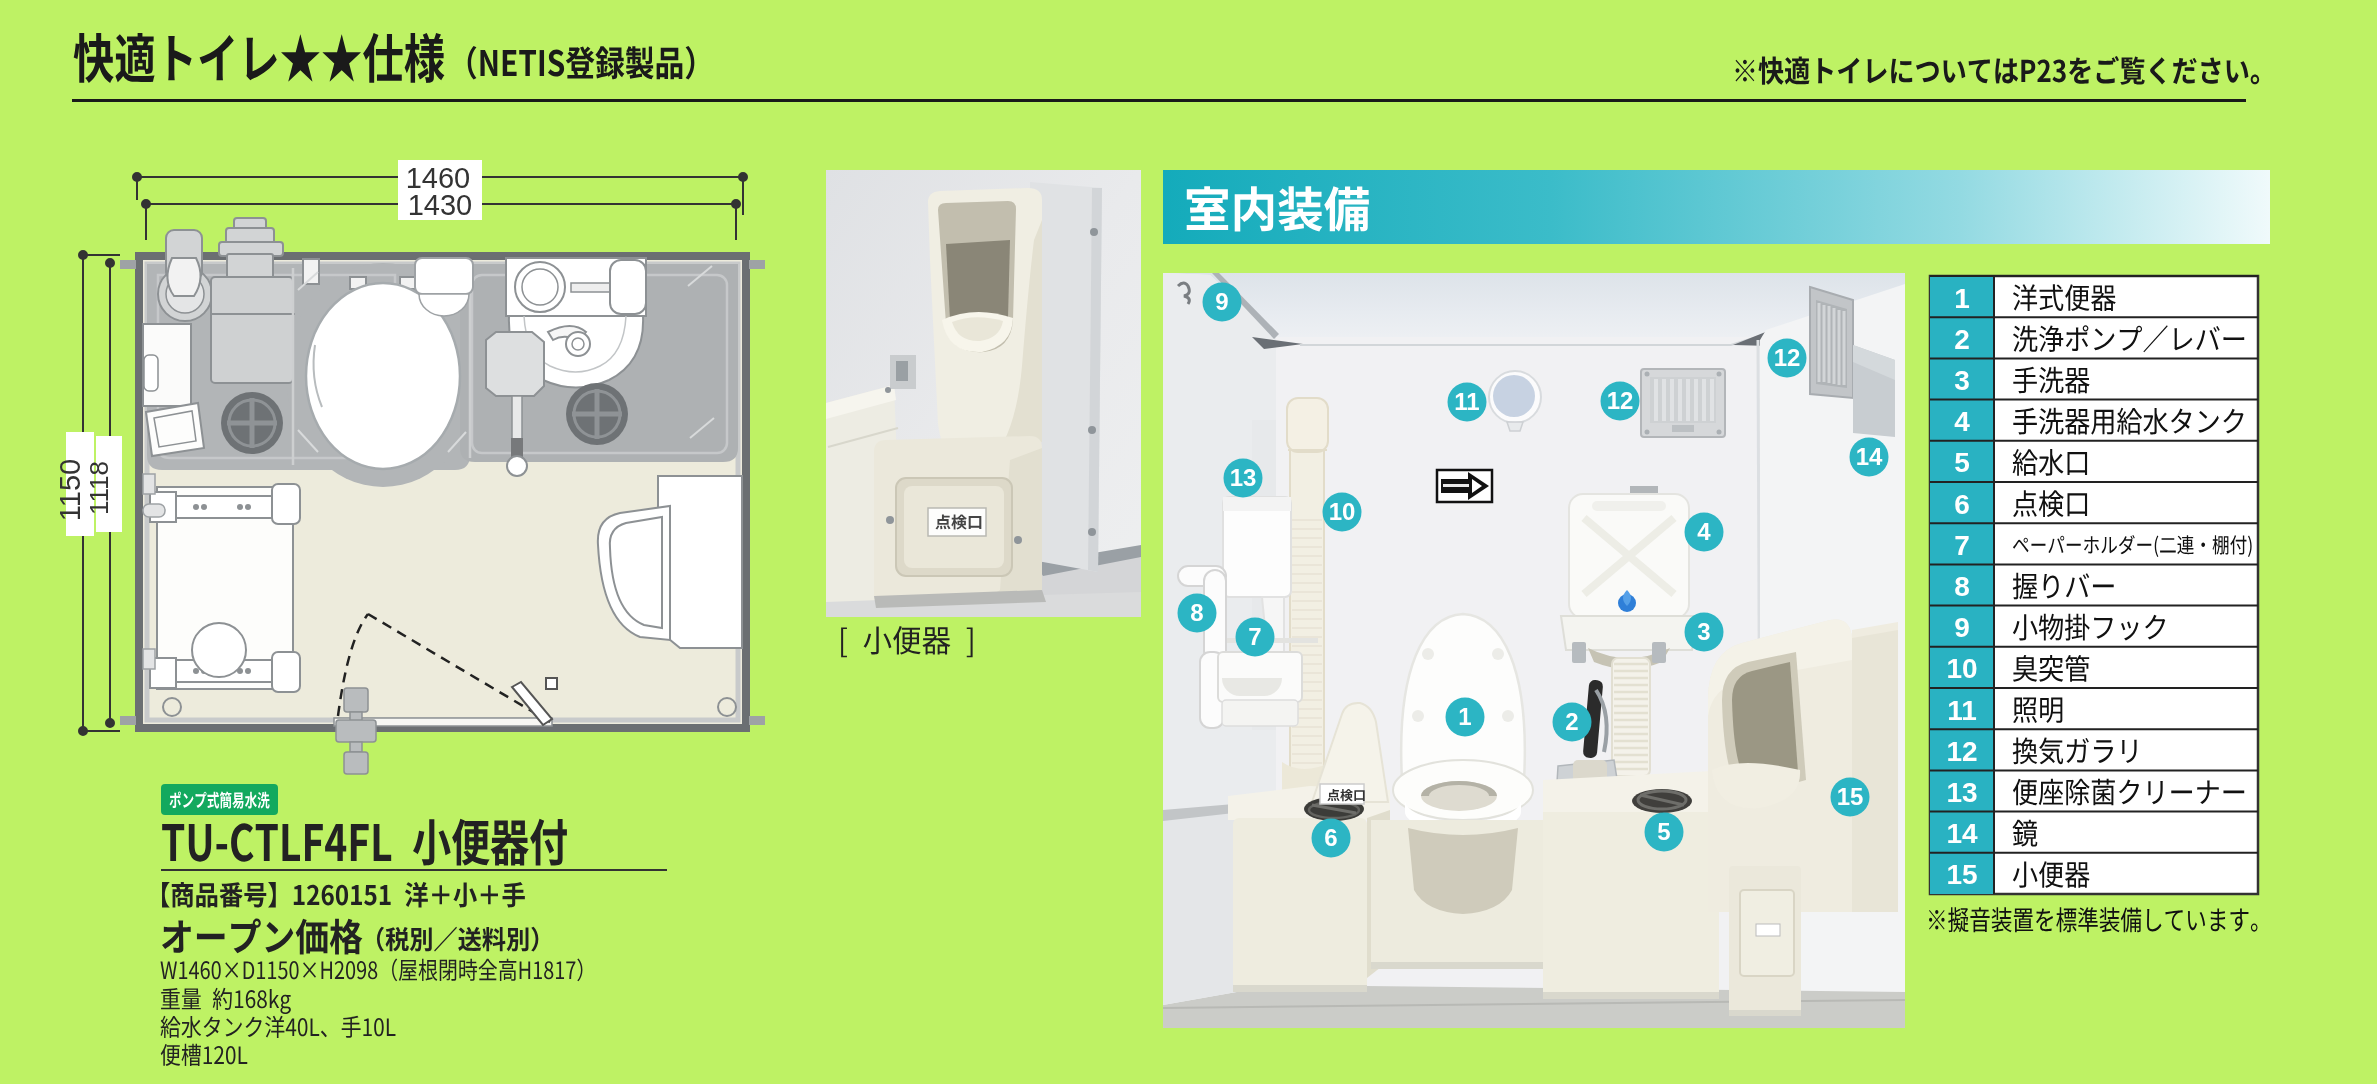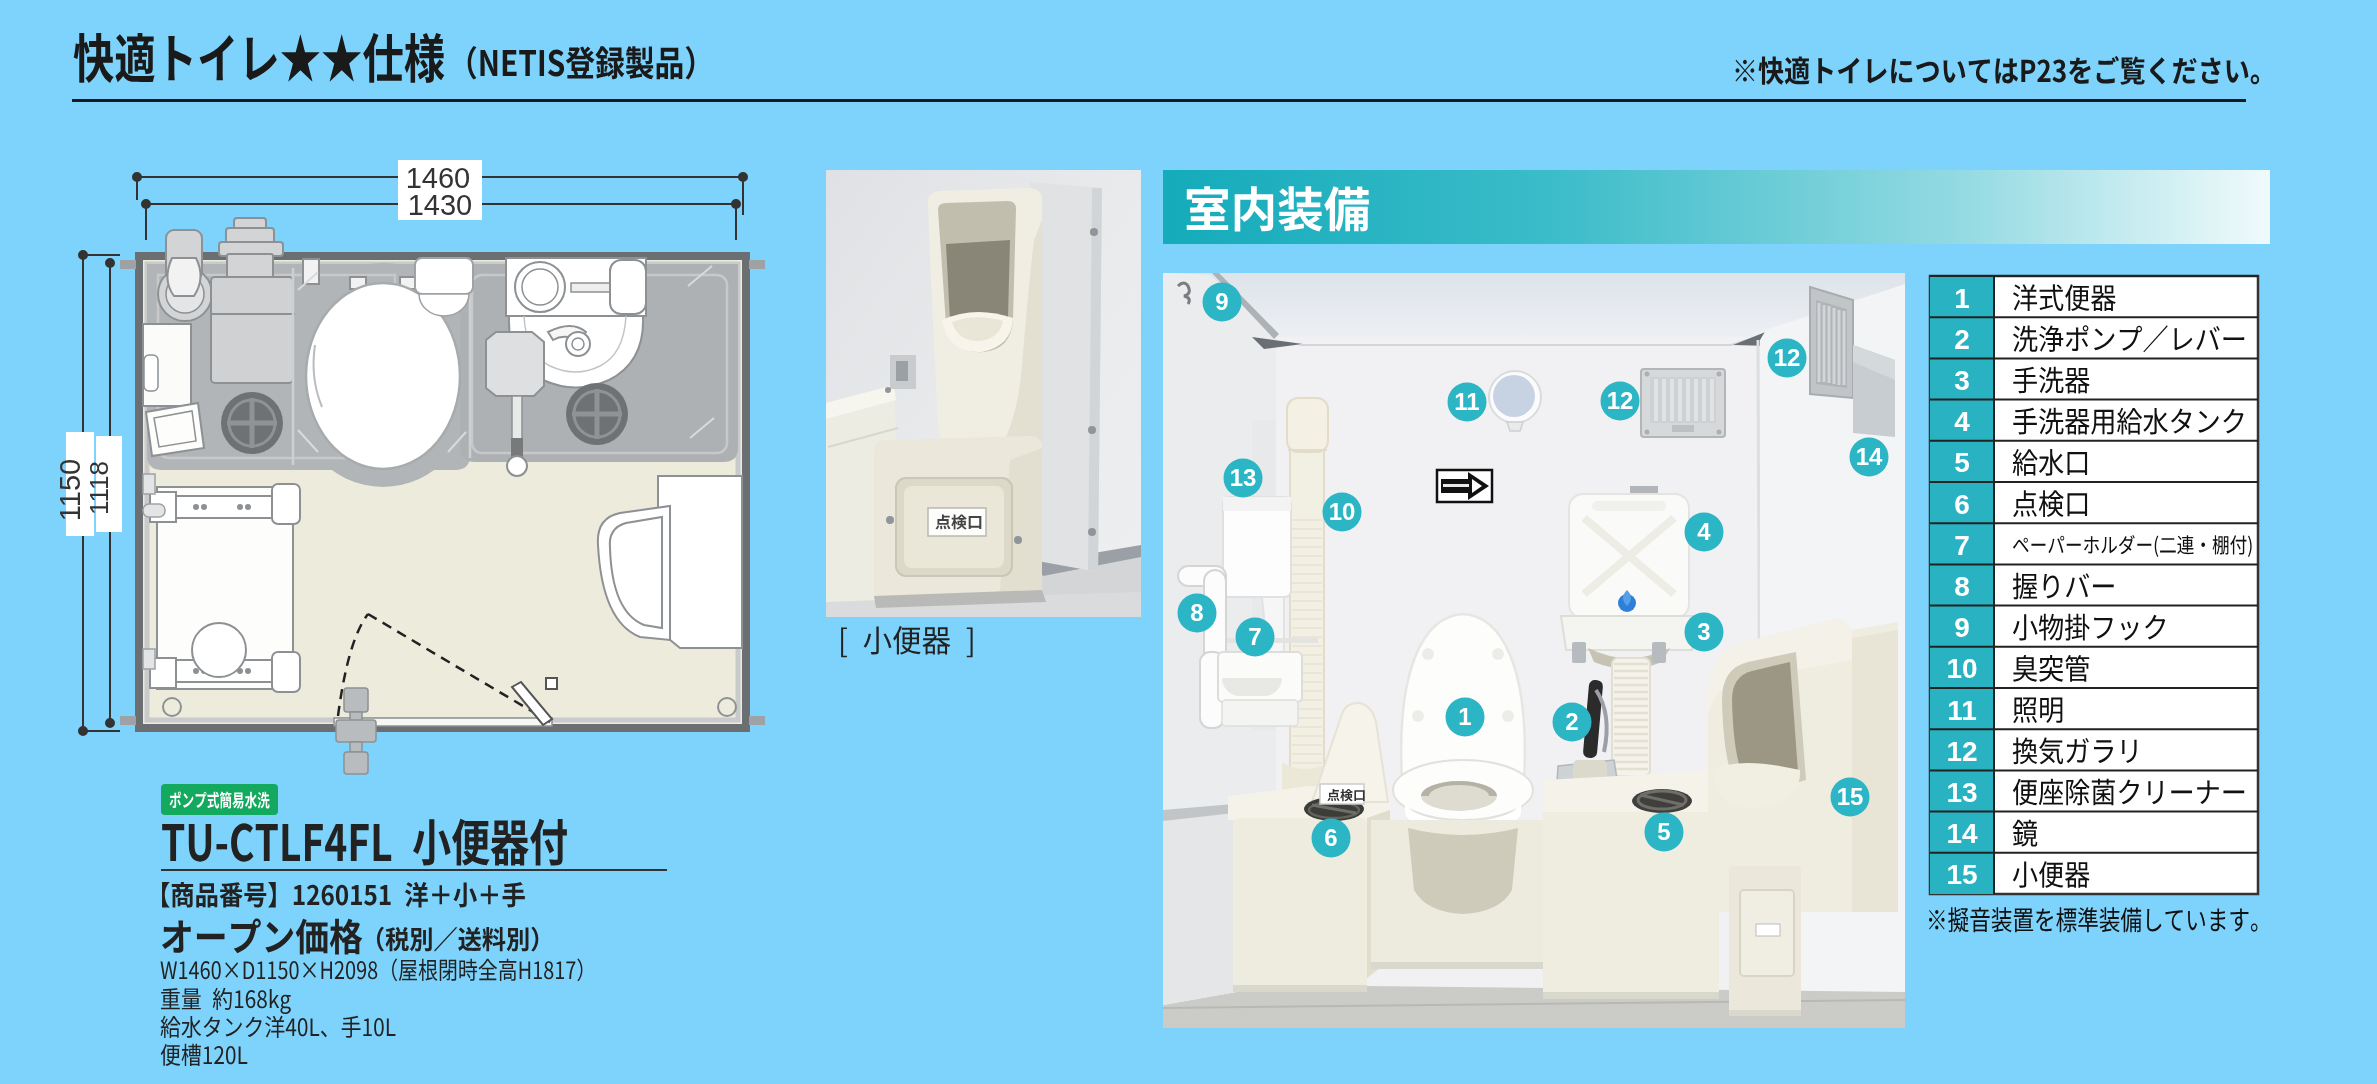--- a/index.html
+++ b/index.html
@@ -1,14 +1,14 @@
 <!DOCTYPE html>
 <html><head><meta charset="utf-8"><style>
 html,body{margin:0;padding:0;background:#fff;}
-#page{position:relative;width:2377px;height:1084px;background:#7dd3fc;overflow:hidden;font-family:"Liberation Sans",sans-serif;}
+#page{position:relative;width:2377px;height:1084px;background:#bef264;overflow:hidden;font-family:"Liberation Sans",sans-serif;}
 </style></head><body>
 <div id="page">
 <svg width="2377" height="1084" viewBox="0 0 2377 1084">
 <defs>
 <linearGradient id="bannerGrad" x1="0" y1="0" x2="1" y2="0">
 <stop offset="0" stop-color="#14abbb"></stop>
           <stop offset="0.35" stop-color="#3bbcc9"></stop>
           <stop offset="0.72" stop-color="#93dae2"></stop>
           <stop offset="1" stop-color="#f0fafb"></stop>
 </linearGradient>

